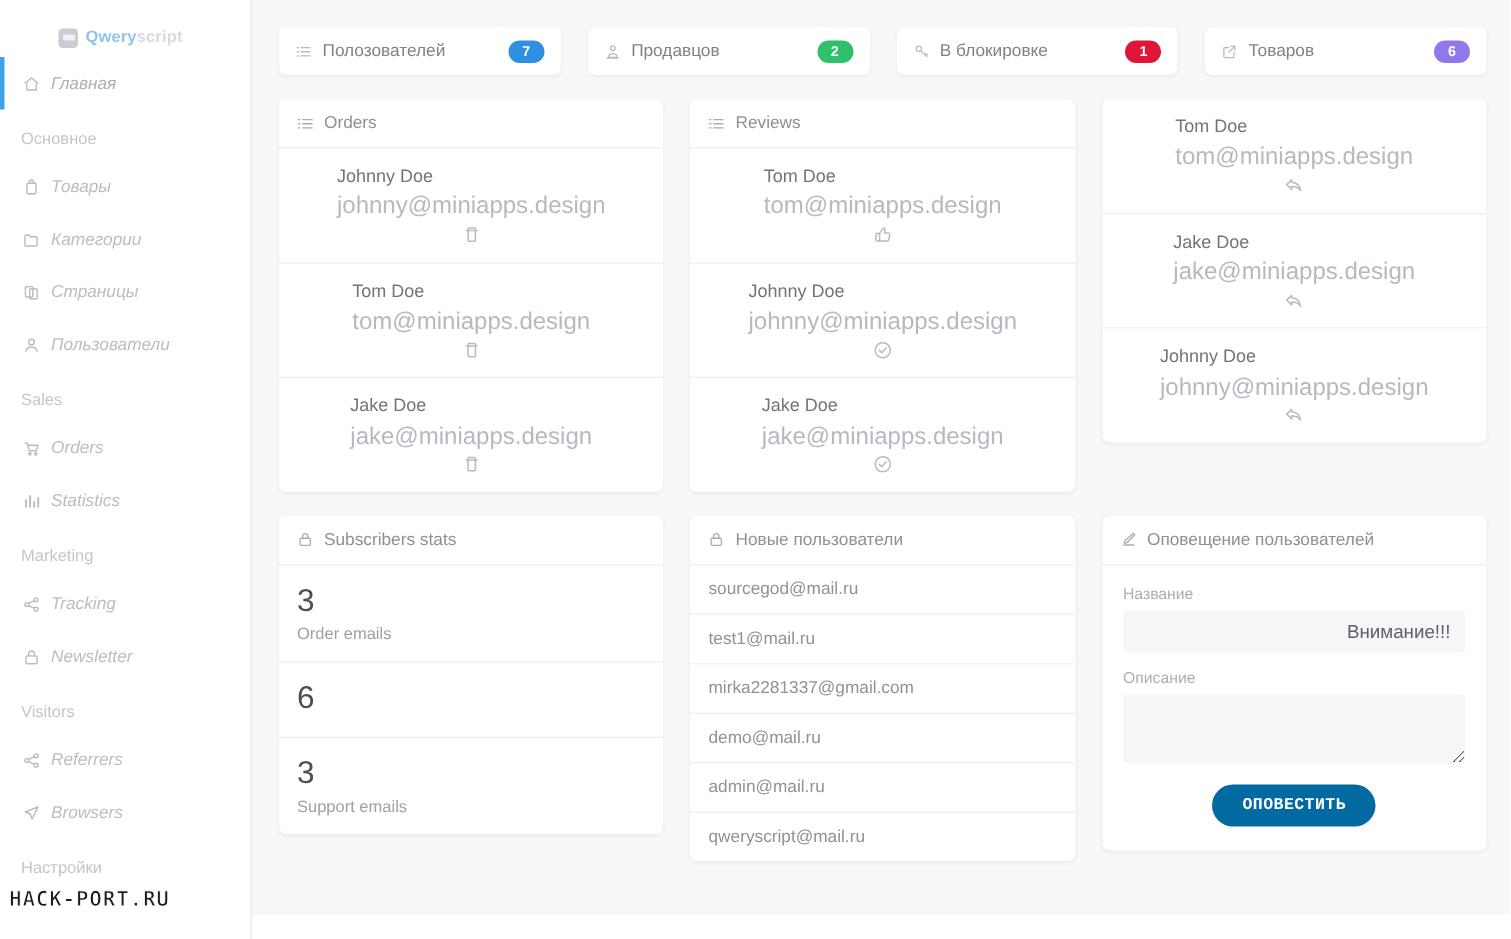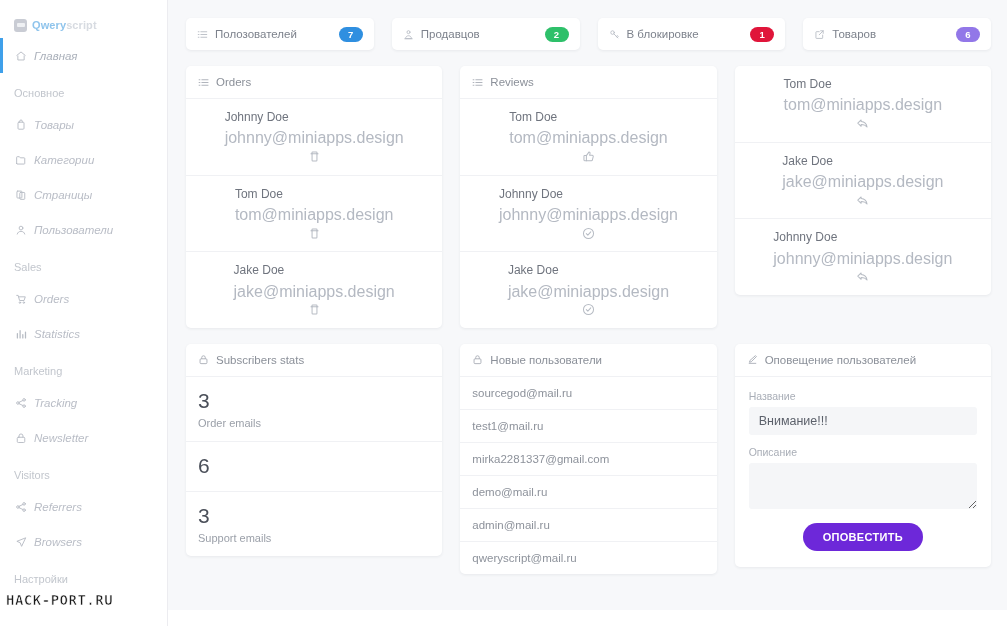--- a/index.html
+++ b/index.html
@@ -15,21 +15,21 @@
   .sidebar {
     width: 168px; height: 626px;
     background: #ffffff;
     border-right: 1px solid #ececf0;
     position: relative;
     flex: 0 0 168px;
     padding-top: 12px;
   }
   .logo-row {
     display: flex; align-items: center; gap: 5px;
-    padding: 4px 0 4px 14px; height: 26px;
+    padding: 4px 0 4px 14px; height: 26px; margin-left: 25px;
   }
   .logo-mark {
     width: 13px; height: 13px; border-radius: 3px;
     background: #c9ccd4;
     position: relative;
   }
   .logo-mark::after{
     content:""; position:absolute; left:2.5px; top:4.5px;
     width:8px; height:4px; background:#eef0f3; border-radius:1px;
   }
@@ -125,34 +125,35 @@
   }
   .mail-row:last-child { border-bottom: none; }
 
   .form-body { padding: 13px 14px 16px 14px; }
   .f-label { font-size: 10.5px; color: #a9aeb7; margin-bottom: 5px; }
   .f-input {
     width: 100%; height: 28px; border: none; outline: none;
     background: #f5f6f8; border-radius: 3px;
     padding: 0 10px; font-size: 12.5px; color: #5c616b;
     font-family: "Liberation Sans", sans-serif;
+    text-align: right;
   }
   .f-gap { height: 11px; }
   .f-area {
     width: 100%; height: 46px; border: none; outline: none;
     background: #f5f6f8; border-radius: 3px; resize: vertical;
     padding: 7px 10px; font-size: 12px; color: #5c616b;
     font-family: "Liberation Sans", sans-serif; display: block;
   }
   .btn-wrap { display: flex; justify-content: center; margin-top: 14px; }
   .btn-primary {
-    background: #6d28d9; color: #fff; border: none; cursor: pointer;
+    background: #0369a1; color: #fff; border: none; cursor: pointer;
     height: 28px; padding: 0 20px; border-radius: 14px;
     font-size: 11px; font-weight: 700; letter-spacing: .3px;
-    font-family: Liberation Sans, sans-serif;
+    font-family: Liberation Mono, monospace;
   }
 </style>
 </head>
 <body>
 
 <div class="app">
 
   <aside class="sidebar">
     <div class="logo-row">
       <span class="logo-mark"></span>

